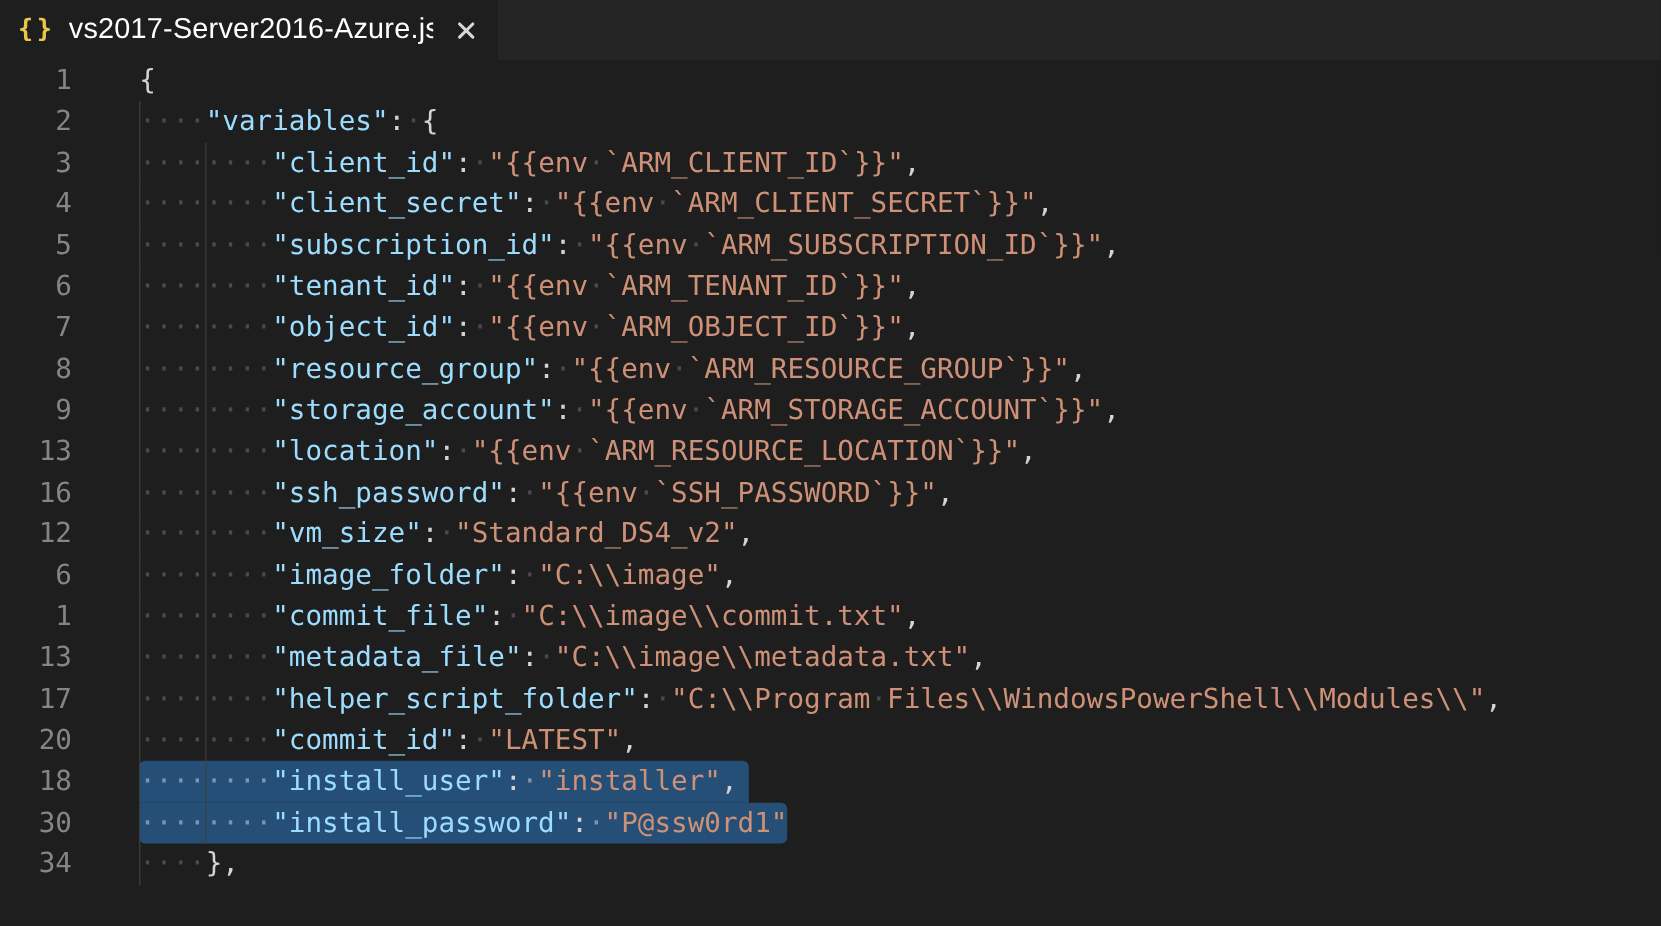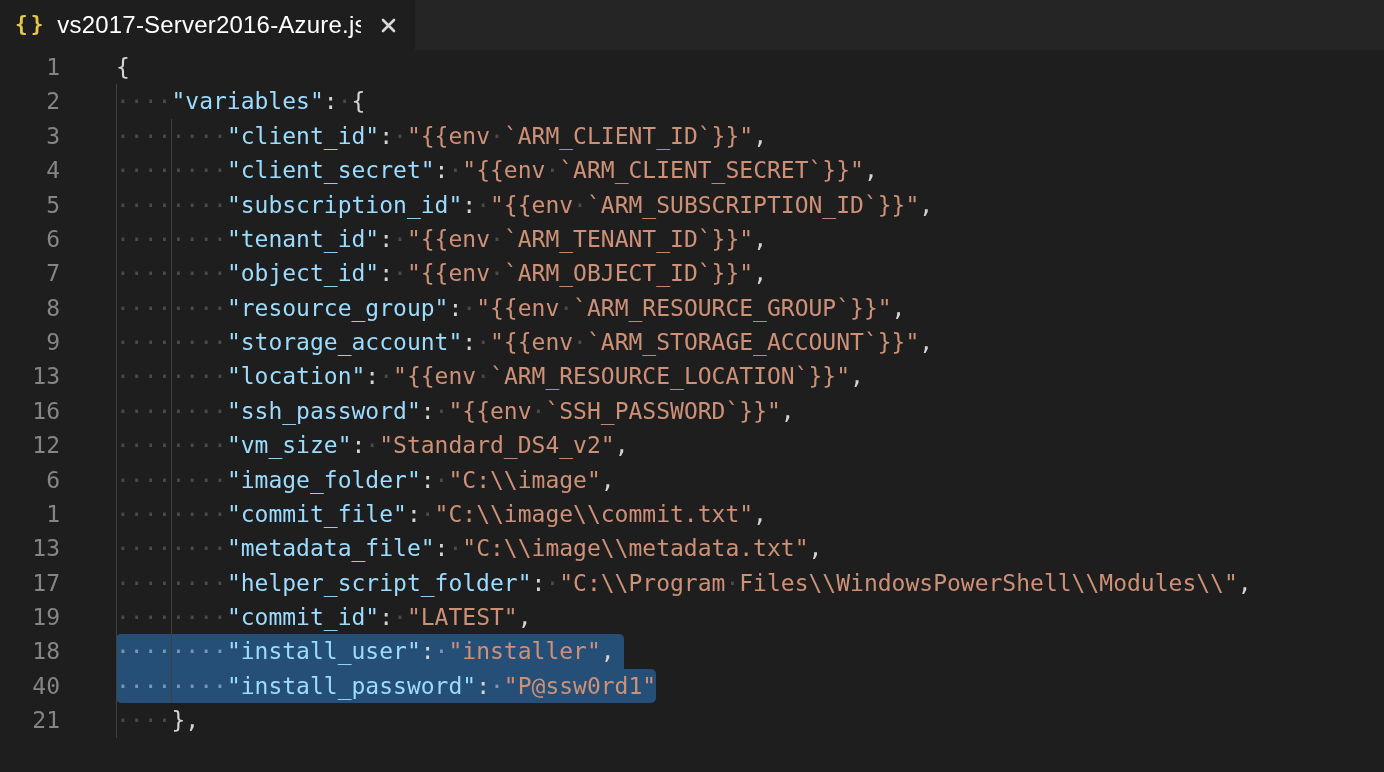--- a/index.html
+++ b/index.html
@@ -168,29 +168,29 @@
       </div>
       <div class="row">
         <div class="ln">13</div>
         <div class="lc"><i class="guide" style="left: 0ch;"></i><i class="guide" style="left: 4ch;"></i><span class="tok tok-w"><span class="ws">·</span><span class="ws">·</span><span class="ws">·</span><span class="ws">·</span><span class="ws">·</span><span class="ws">·</span><span class="ws">·</span><span class="ws">·</span></span><span class="tok tok-k">"metadata_file"</span><span class="tok tok-p">:</span><span class="tok tok-w"><span class="ws">·</span></span><span class="tok tok-s">"C:\\image\\metadata.txt"</span><span class="tok tok-p">,</span></div>
       </div>
       <div class="row">
         <div class="ln">17</div>
         <div class="lc"><i class="guide" style="left: 0ch;"></i><i class="guide" style="left: 4ch;"></i><span class="tok tok-w"><span class="ws">·</span><span class="ws">·</span><span class="ws">·</span><span class="ws">·</span><span class="ws">·</span><span class="ws">·</span><span class="ws">·</span><span class="ws">·</span></span><span class="tok tok-k">"helper_script_folder"</span><span class="tok tok-p">:</span><span class="tok tok-w"><span class="ws">·</span></span><span class="tok tok-s">"C:\\Program<span class="ws">·</span>Files\\WindowsPowerShell\\Modules\\"</span><span class="tok tok-p">,</span></div>
       </div>
       <div class="row">
-        <div class="ln">19</div>
+        <div class="ln">20</div>
         <div class="lc"><i class="guide" style="left: 0ch;"></i><i class="guide" style="left: 4ch;"></i><span class="tok tok-w"><span class="ws">·</span><span class="ws">·</span><span class="ws">·</span><span class="ws">·</span><span class="ws">·</span><span class="ws">·</span><span class="ws">·</span><span class="ws">·</span></span><span class="tok tok-k">"commit_id"</span><span class="tok tok-p">:</span><span class="tok tok-w"><span class="ws">·</span></span><span class="tok tok-s">"LATEST"</span><span class="tok tok-p">,</span></div>
       </div>
       <div class="row selected">
         <div class="ln">18</div>
         <div class="lc"><div class="selbg sel-first" style="width: calc(36ch + 10px);"></div><i class="guide" style="left: 0ch;"></i><i class="guide" style="left: 4ch;"></i><span class="tok tok-w"><span class="ws">·</span><span class="ws">·</span><span class="ws">·</span><span class="ws">·</span><span class="ws">·</span><span class="ws">·</span><span class="ws">·</span><span class="ws">·</span></span><span class="tok tok-k">"install_user"</span><span class="tok tok-p">:</span><span class="tok tok-w"><span class="ws">·</span></span><span class="tok tok-s">"installer"</span><span class="tok tok-p">,</span></div>
       </div>
       <div class="row selected">
-        <div class="ln">40</div>
+        <div class="ln">30</div>
         <div class="lc"><div class="selbg sel-last" style="width: calc(39ch + 0px);"></div><i class="guide" style="left: 0ch;"></i><i class="guide" style="left: 4ch;"></i><span class="tok tok-w"><span class="ws">·</span><span class="ws">·</span><span class="ws">·</span><span class="ws">·</span><span class="ws">·</span><span class="ws">·</span><span class="ws">·</span><span class="ws">·</span></span><span class="tok tok-k">"install_password"</span><span class="tok tok-p">:</span><span class="tok tok-w"><span class="ws">·</span></span><span class="tok tok-s">"P@ssw0rd1"</span></div>
       </div>
       <div class="row">
-        <div class="ln">21</div>
+        <div class="ln">34</div>
         <div class="lc"><i class="guide" style="left: 0ch;"></i><span class="tok tok-w"><span class="ws">·</span><span class="ws">·</span><span class="ws">·</span><span class="ws">·</span></span><span class="tok tok-p">},</span></div>
       </div>
     </div>
 </div>
 
 </body></html>

